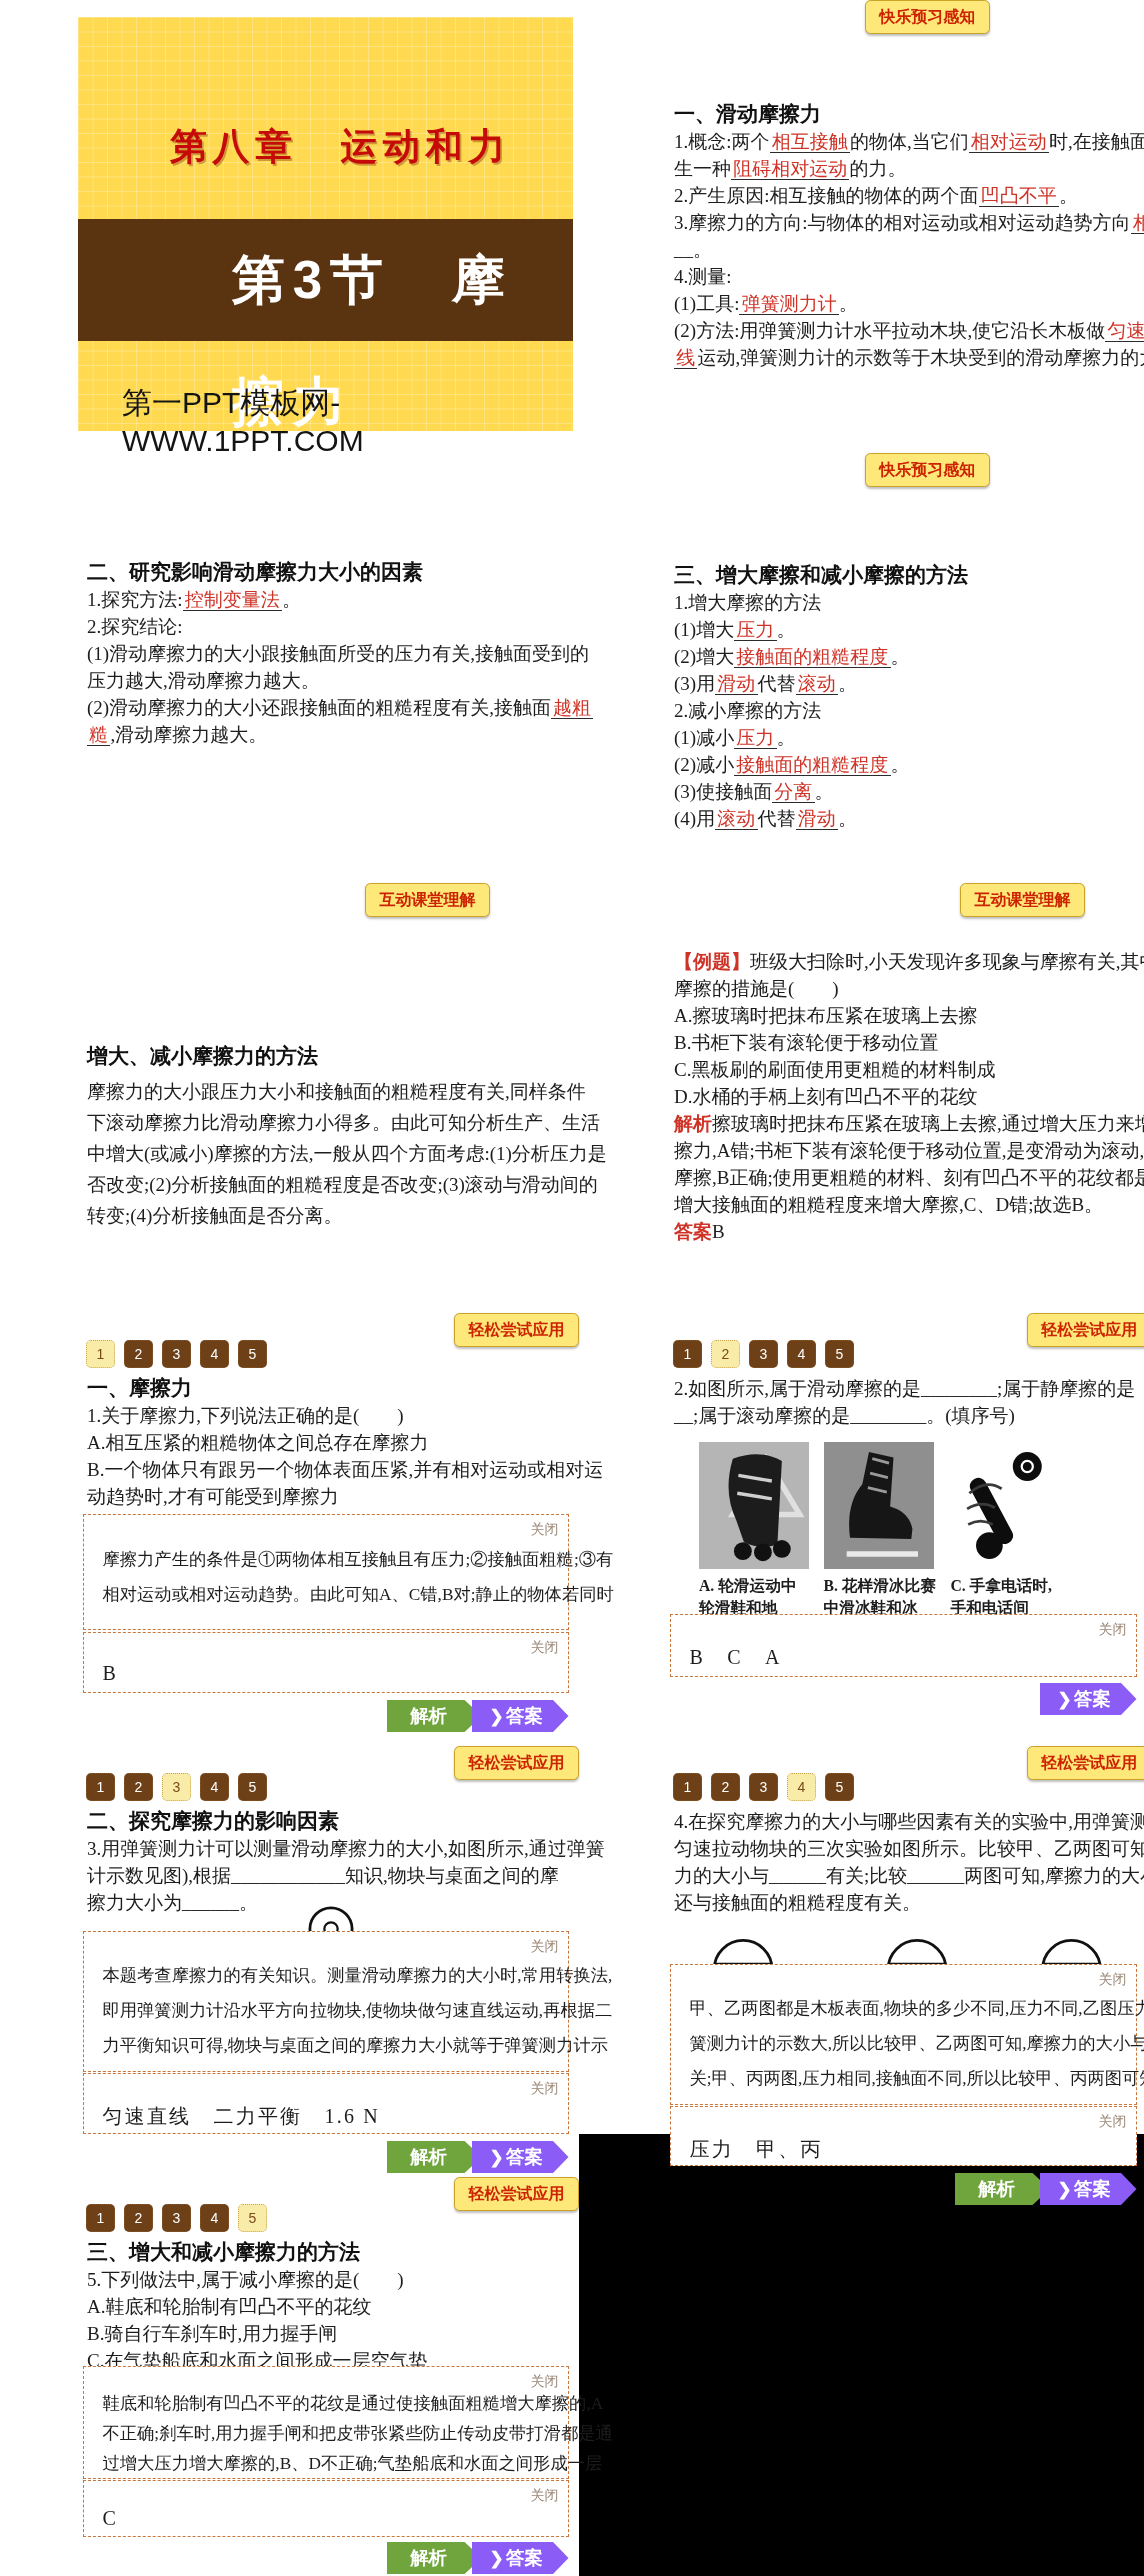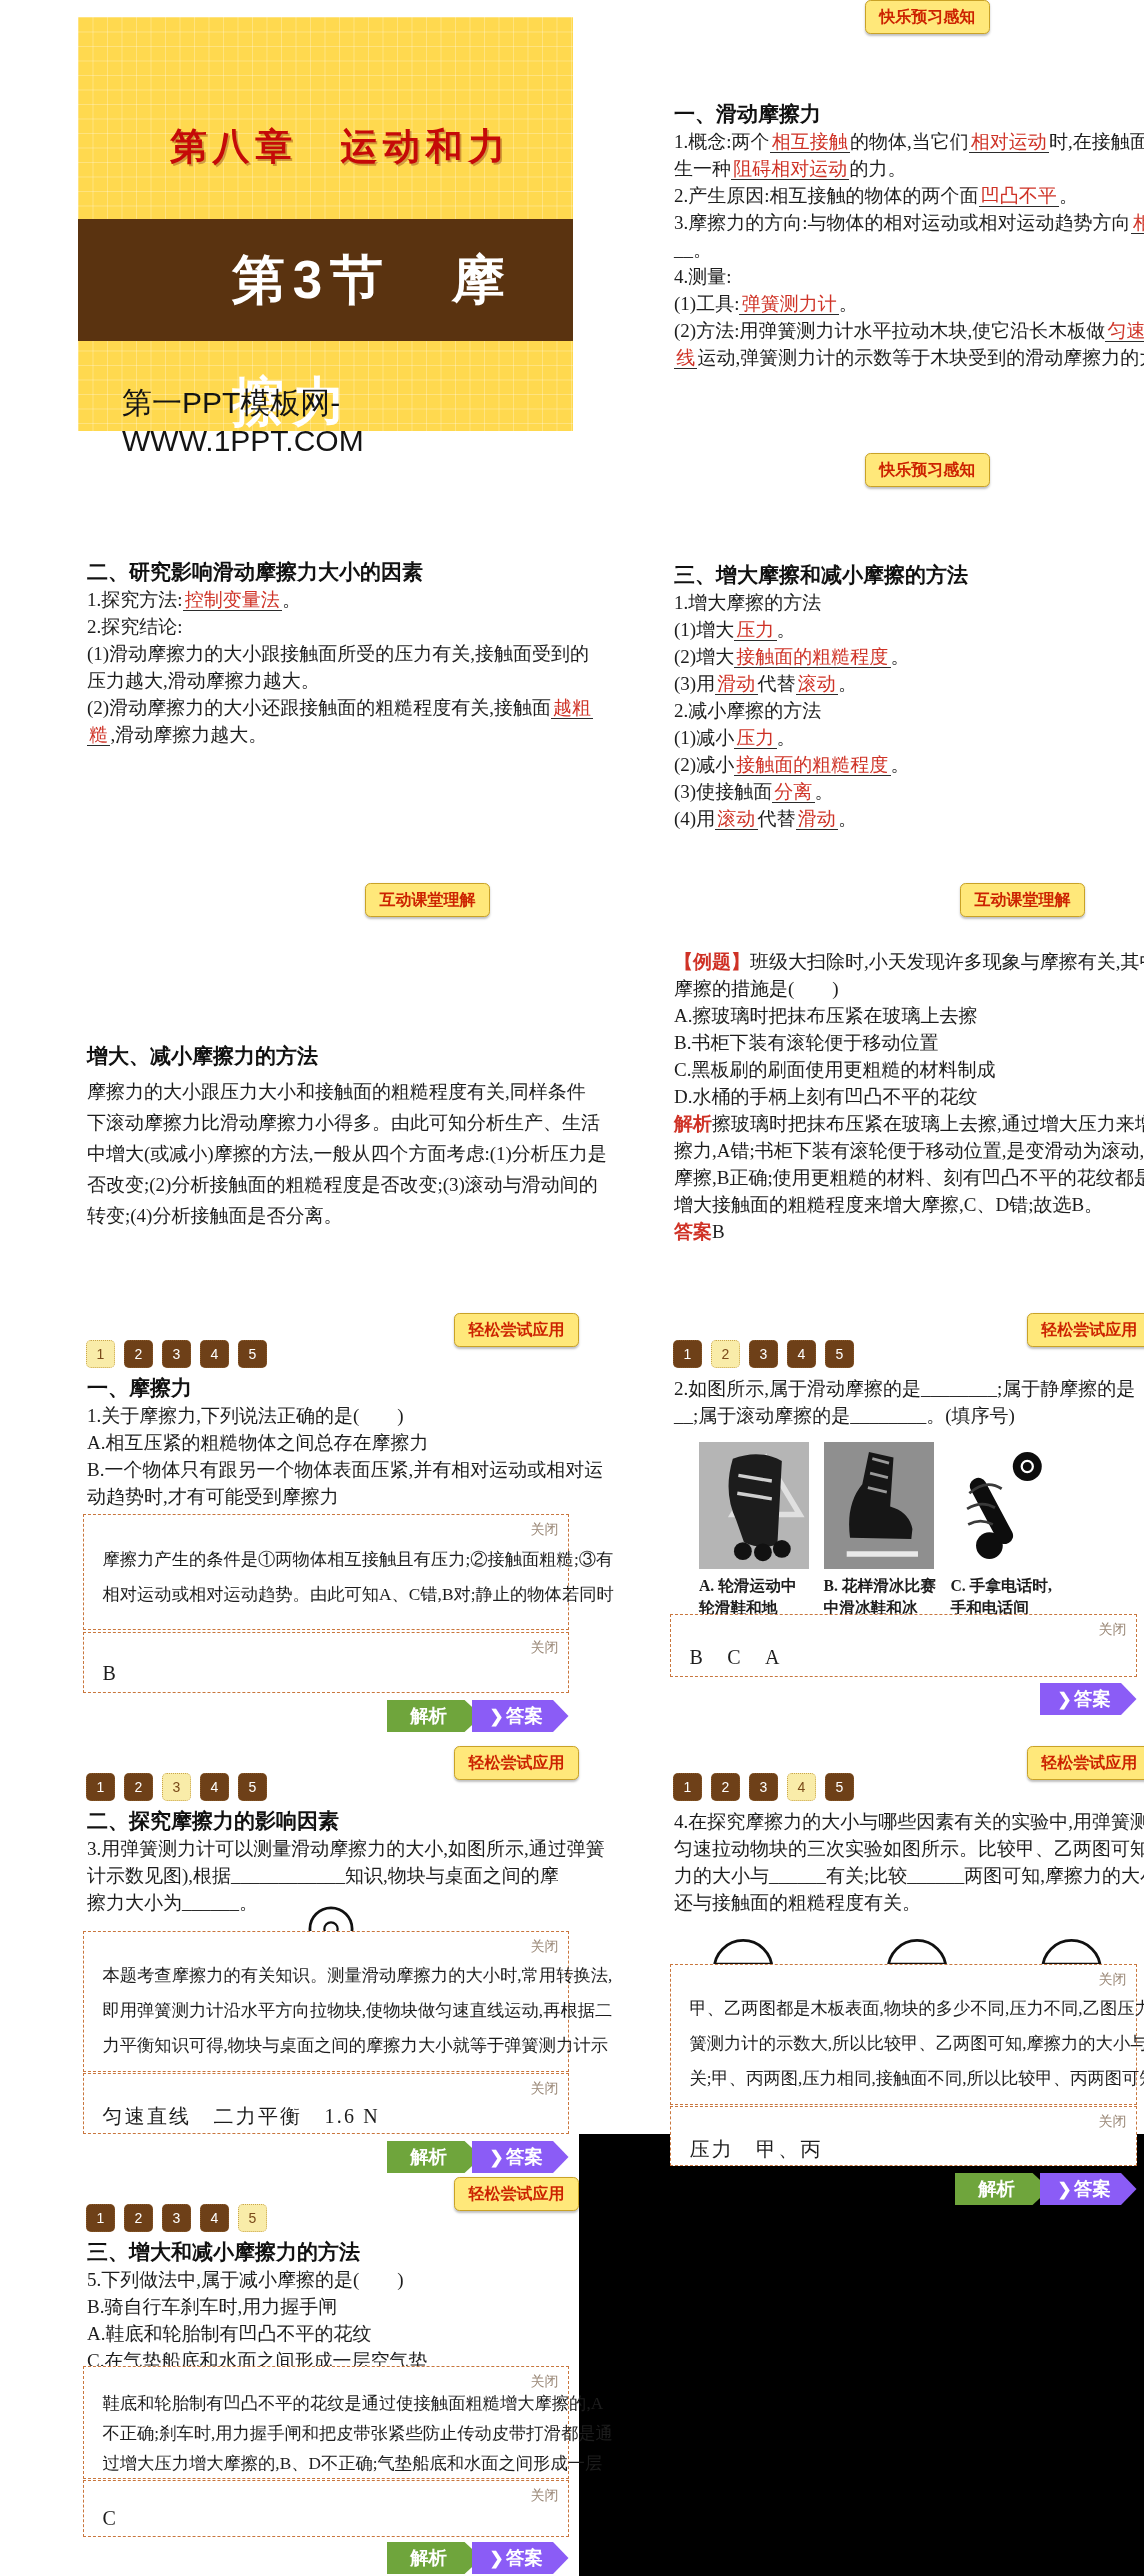--- a/index.html
+++ b/index.html
@@ -326,22 +326,22 @@
   <div class="tabs">
     <span class="tab">1</span>
     <span class="tab">2</span>
     <span class="tab">3</span>
     <span class="tab">4</span>
     <span class="tab on">5</span>
   </div>
   <div class="content" style="top:45px">
     <div class="ln"><span class="seg-h">三、增大和减小摩擦力的方法</span></div>
     <div class="ln"><span>5.下列做法中,属于减小摩擦的是(　　)</span></div>
+    <div class="ln"><span>A.鞋底和轮胎制有凹凸不平的花纹</span></div>
     <div class="ln"><span>B.骑自行车刹车时,用力握手闸</span></div>
-    <div class="ln"><span>A.鞋底和轮胎制有凹凸不平的花纹</span></div>
     <div class="ln"><span>C.在气垫船底和水面之间形成一层空气垫</span></div>
     <div class="ln"><span>D.为了防止传动皮带打滑,需要把皮带张紧些</span></div>
   </div>
   <div class="obox" style="top:172px;height:113px">
     <span class="close">关闭</span>
     <div style="margin-top:22.4px">
       <div class="bx-ln" style="line-height:30px">鞋底和轮胎制有凹凸不平的花纹是通过使接触面粗糙增大摩擦的,A</div>
       <div class="bx-ln" style="line-height:30px">不正确;刹车时,用力握手闸和把皮带张紧些防止传动皮带打滑都是通</div>
       <div class="bx-ln" style="line-height:30px">过增大压力增大摩擦的,B、D不正确;气垫船底和水面之间形成一层</div>
     </div>

